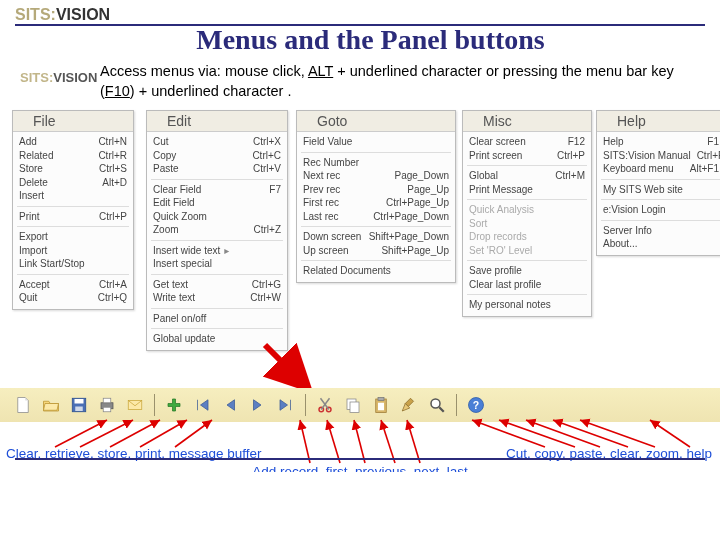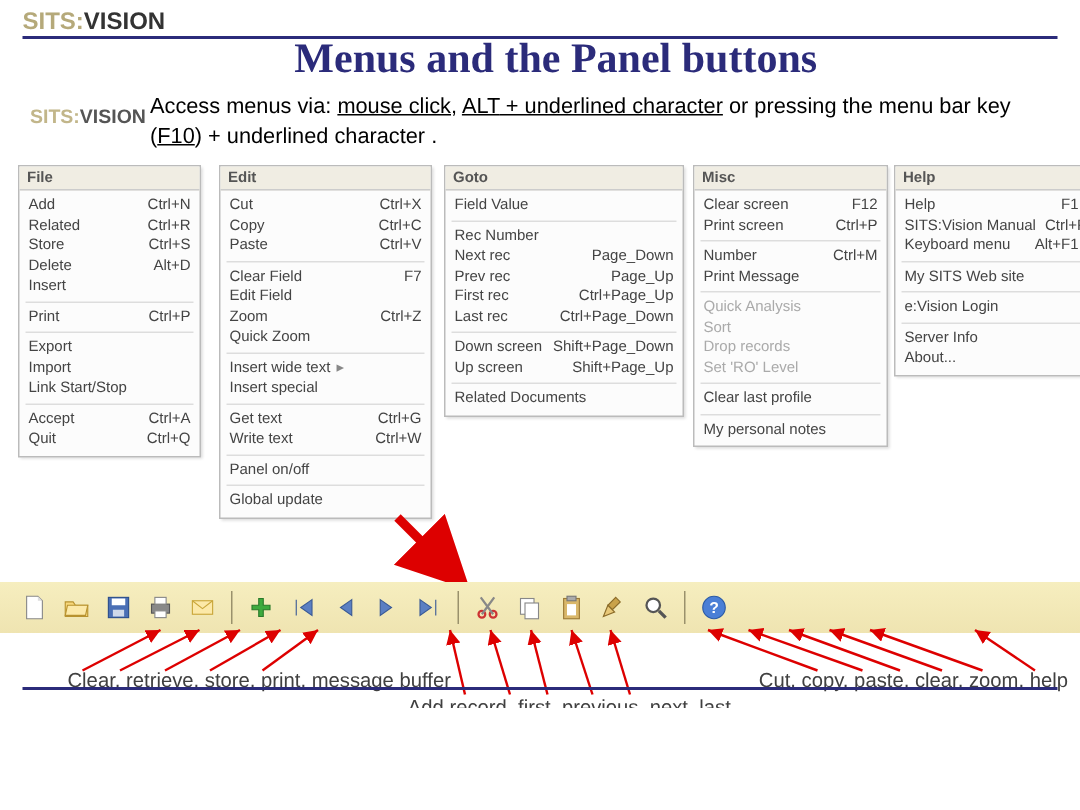--- a/index.html
+++ b/index.html
@@ -4,41 +4,41 @@
 <style>
   html,body{margin:0;padding:0;font-family:Arial,Helvetica,sans-serif;background:#fff;color:#000;}
   .page{width:720px;height:472px;position:relative;box-sizing:border-box;}
   .hr{position:absolute;left:15px;right:15px;border-top:2px solid #2b2b7a;}
   .logo{position:absolute;left:15px;top:6px;font:bold 16px Arial;letter-spacing:0px;}
   .logo .s{color:#b5a97a;}
   .logo .v{color:#333;}
   .title{position:absolute;left:0;right:0;top:24px;text-align:center;font:bold 28px "Times New Roman",serif;color:#2b2b7a;margin-left:21px;}
   .desc{position:absolute;left:100px;right:30px;top:62px;font:14.5px Arial;line-height:1.35;}
   .desc b,.desc .bu{font-weight:bold;}
-  .desc .u{text-decoration:underline;}
+  .desc .u{}
   .desc .bu{text-decoration:underline;font-weight:normal;}
   .logo2{position:absolute;left:20px;top:70px;font:bold 13px Arial;}
   .logo2 .s{color:#c2b68a;}
   .logo2 .v{color:#555;}
 
   .menus{position:absolute;left:12px;right:12px;top:110px;height:260px;font-size:10px;color:#444;}
   .menu{position:absolute;top:0;border:1px solid #bbb;background:#fcfcfc;box-shadow:1px 1px 2px rgba(0,0,0,.15);}
-  .menu .hdr{background:#f0ede3;border-bottom:1px solid #ccc;padding:2px 5px;font-size:10px;color:#555;font-weight:bold;}
+  .menu .hdr{background:#f0ede3;border-bottom:1px solid #ccc;padding:2px 20px;font-size:14px;color:#555;}
   .menu .body{padding:3px 4px 4px;}
   .menu .row{display:flex;justify-content:space-between;gap:6px;white-space:nowrap;line-height:1.35;padding:0 2px;}
   .menu .sep{border-top:1px solid #ddd;margin:3px 0;}
   .menu .dim{color:#aaa;}
   .menu .arw::after{content:"▸";color:#888;margin-left:4px;}
 
   .toolbar{position:absolute;left:0;right:0;top:388px;height:34px;background:linear-gradient(#f6eebf,#efe4b1);display:flex;align-items:center;padding:0 10px;gap:2px;}
   .tb-btn{width:24px;height:24px;display:flex;align-items:center;justify-content:center;border:1px solid transparent;border-radius:2px;}
   .tb-sep{width:1px;height:22px;background:#9a916c;margin:0 4px;}
   .tb-btn svg{width:18px;height:18px;}
 
-  .caption{position:absolute;font:13.5px Arial;color:#404040;margin-left:39px;}
+  .caption{position:absolute;font:13.5px Arial;color:#1d4ed8;}
   svg.arrows{position:absolute;pointer-events:none;}
 
   .footer{position:absolute;left:15px;right:15px;bottom:12px;border-top:2px solid #2b2b7a;}
 </style>
 </head>
 <body>
 <div class="page">
 
 <div class="hr" style="top:24px;"></div>
 <div class="logo"><span class="s">SITS:</span><span class="v">VISION</span></div>
@@ -120,26 +120,26 @@
           <div class="sep"></div>
           <div class="row">
             <span>Clear Field</span>
             <span>F7</span>
           </div>
           <div class="row">
             <span>Edit Field</span>
             <span></span>
           </div>
           <div class="row">
+            <span>Quick Zoom</span>
+            <span></span>
+          </div>
+          <div class="row">
             <span>Zoom</span>
             <span>Ctrl+Z</span>
-          </div>
-          <div class="row">
-            <span>Quick Zoom</span>
-            <span></span>
           </div>
           <div class="sep"></div>
           <div class="row">
             <span class="arw">Insert wide text</span>
             <span></span>
           </div>
           <div class="row">
             <span>Insert special</span>
             <span></span>
           </div>
@@ -214,21 +214,21 @@
           <div class="row">
             <span>Clear screen</span>
             <span>F12</span>
           </div>
           <div class="row">
             <span>Print screen</span>
             <span>Ctrl+P</span>
           </div>
           <div class="sep"></div>
           <div class="row">
-            <span>Number</span>
+            <span>Global</span>
             <span>Ctrl+M</span>
           </div>
           <div class="row">
             <span>Print Message</span>
             <span></span>
           </div>
           <div class="sep"></div>
           <div class="row">
             <span class="dim">Quick Analysis</span>
             <span class="dim"></span>
@@ -239,20 +239,24 @@
           </div>
           <div class="row">
             <span class="dim">Drop records</span>
             <span class="dim"></span>
           </div>
           <div class="row">
             <span class="dim">Set 'RO' Level</span>
             <span class="dim"></span>
           </div>
           <div class="sep"></div>
+          <div class="row">
+            <span>Save profile</span>
+            <span></span>
+          </div>
           <div class="row">
             <span>Clear last profile</span>
             <span></span>
           </div>
           <div class="sep"></div>
           <div class="row">
             <span>My personal notes</span>
             <span></span>
           </div>
         </div>

